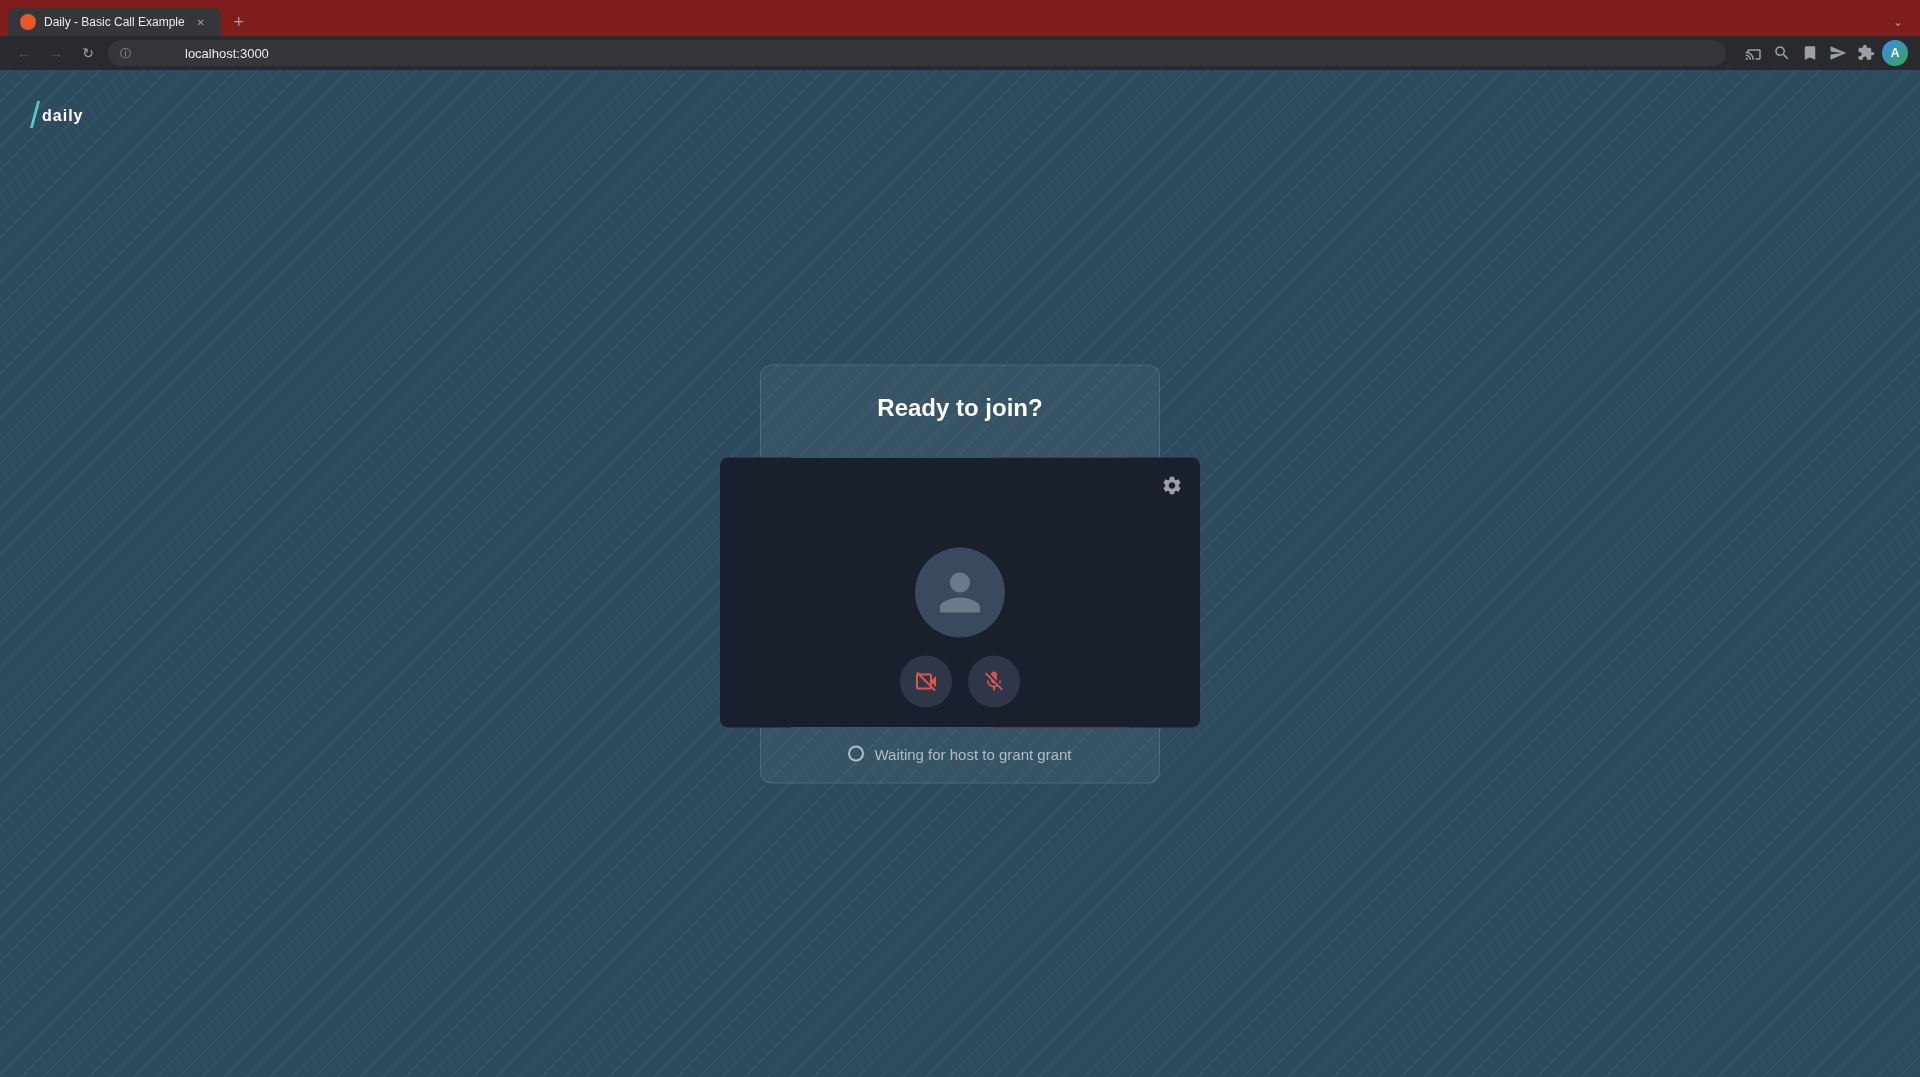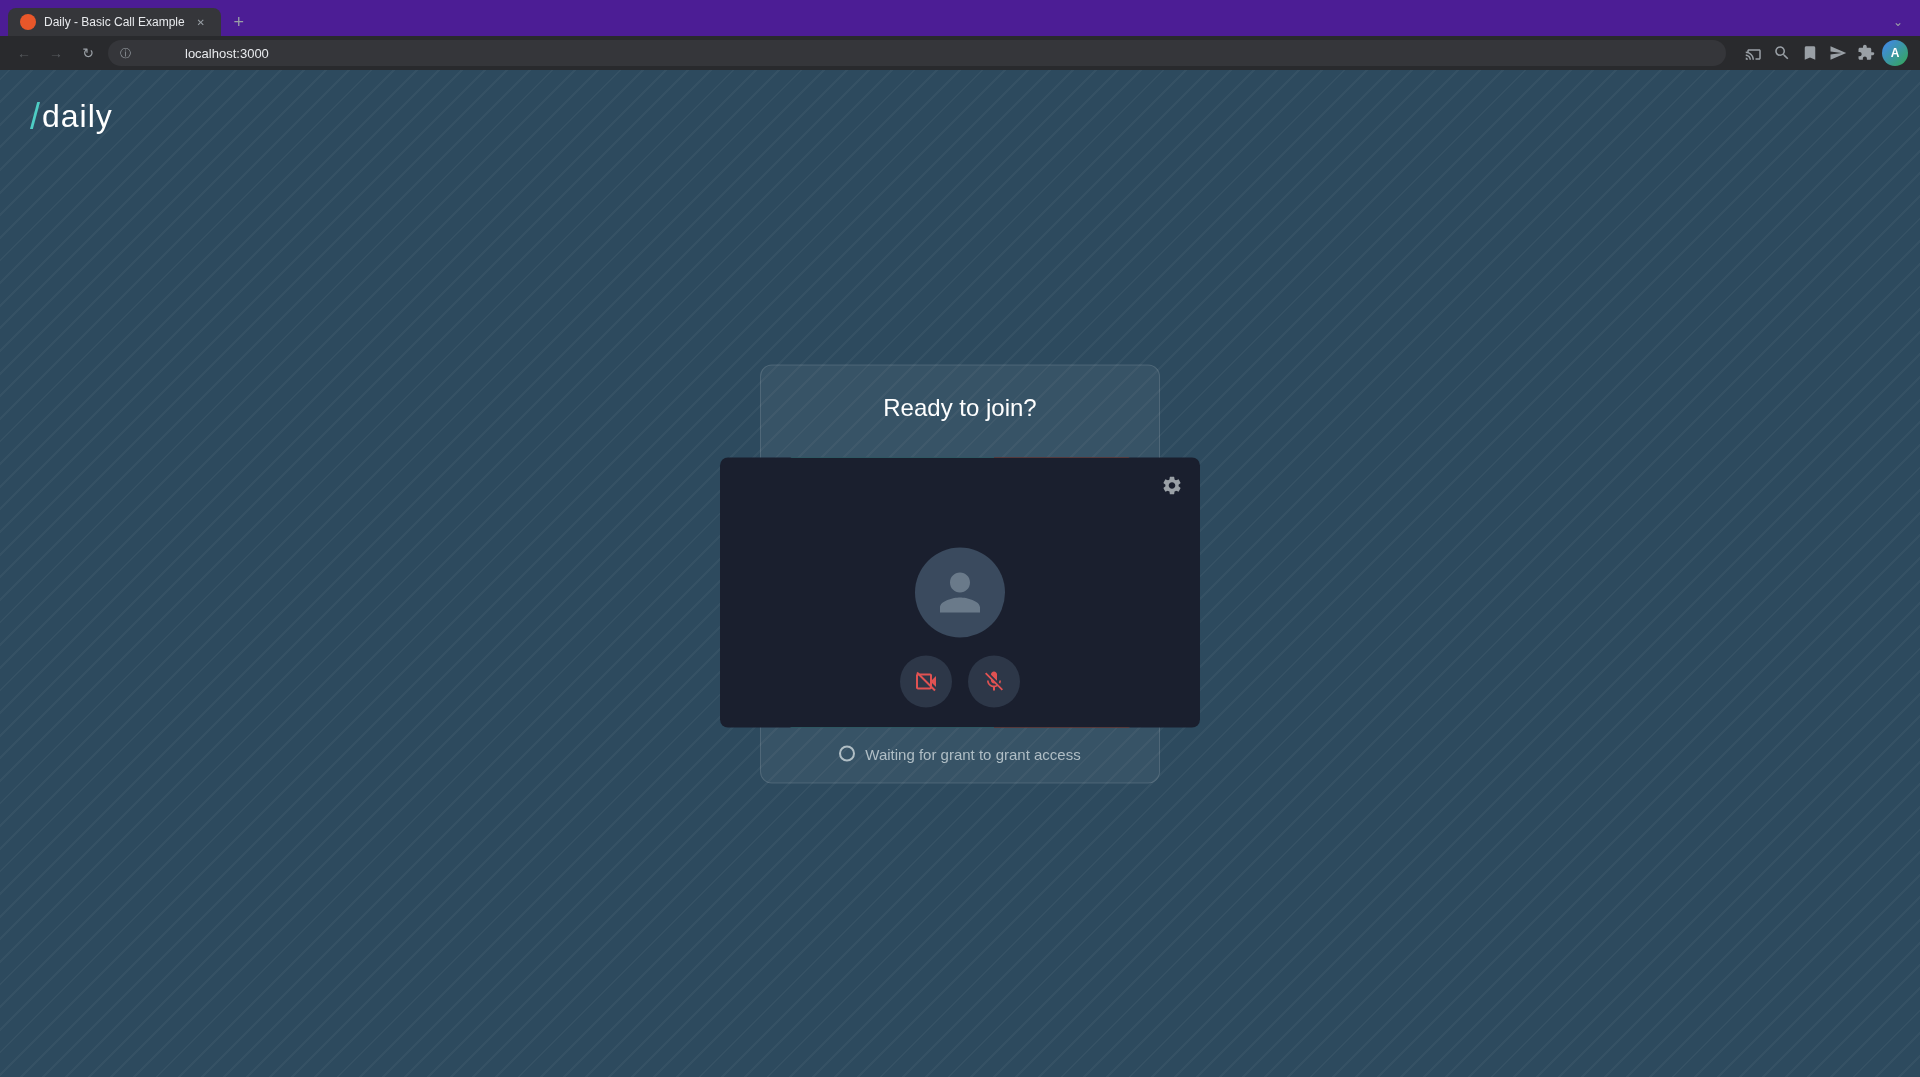--- a/index.html
+++ b/index.html
@@ -20,21 +20,21 @@
       height: 70px;
       display: flex;
       flex-direction: column;
     }
 
     .tab-bar {
       display: flex;
       align-items: center;
       padding: 8px 8px 0;
       height: 36px;
-      background: #4c1d95;
+      background: #7f1d1d;
     }
 
     .tab {
       display: flex;
       align-items: center;
       background: #35363a;
       border-radius: 8px 8px 0 0;
       padding: 0 12px;
       height: 28px;
       gap: 8px;
@@ -216,22 +216,22 @@
     }
 
     .logo-slash {
       font-size: 36px;
       font-weight: 300;
       color: #4ecdc4;
       line-height: 1;
     }
 
     .logo-text {
-      font-size: 32px;
-      font-weight: 400;
+      font-size: 16px;
+      font-weight: 700;
       color: #ffffff;
       letter-spacing: 1px;
     }
 
     
     .main-container {
       position: absolute;
       top: 50%;
       left: 50%;
       transform: translate(-50%, -50%);
@@ -248,21 +248,21 @@
       display: flex;
       flex-direction: column;
       align-items: center;
       padding: 28px 0 20px;
       position: relative;
     }
 
     .ready-title {
       color: #ffffff;
       font-size: 24px;
-      font-weight: 400;
+      font-weight: 700;
       margin-bottom: 36px;
     }
 
     
     .gradient-bar {
       width: 340px;
       height: 3px;
       border-radius: 2px;
       background: linear-gradient(to right, #4ecdc4 60%, #e8572a 60%);
       margin-bottom: 0;
@@ -455,17 +455,17 @@
               <path d="M19 11h-1.7c0 .74-.16 1.43-.43 2.05l1.23 1.23c.56-.98.9-2.09.9-3.28zm-4.02.17c0-.06.02-.11.02-.17V5c0-1.66-1.34-3-3-3S9 3.34 9 5v.18l5.98 5.99zM4.27 3L3 4.27l6.01 6.01V11c0 1.66 1.33 3 2.99 3 .22 0 .44-.03.65-.08l1.66 1.66c-.71.33-1.5.52-2.31.52-2.76 0-5.3-2.1-5.3-5.1H5c0 3.41 2.72 6.23 6 6.72V21h2v-3.28c.91-.13 1.77-.45 2.54-.9L19.73 21 21 19.73 4.27 3z"></path>
             </svg>
           </div>
         </div>
       </div>
 
       <div class="gradient-bar-bottom"></div>
 
       <div class="status-row">
         <div class="status-circle"></div>
-        <span>Waiting for grant to grant access</span>
+        <span>Waiting for host to grant grant</span>
       </div>
     </div>
   </div>
 </div>
 
 </body></html>

